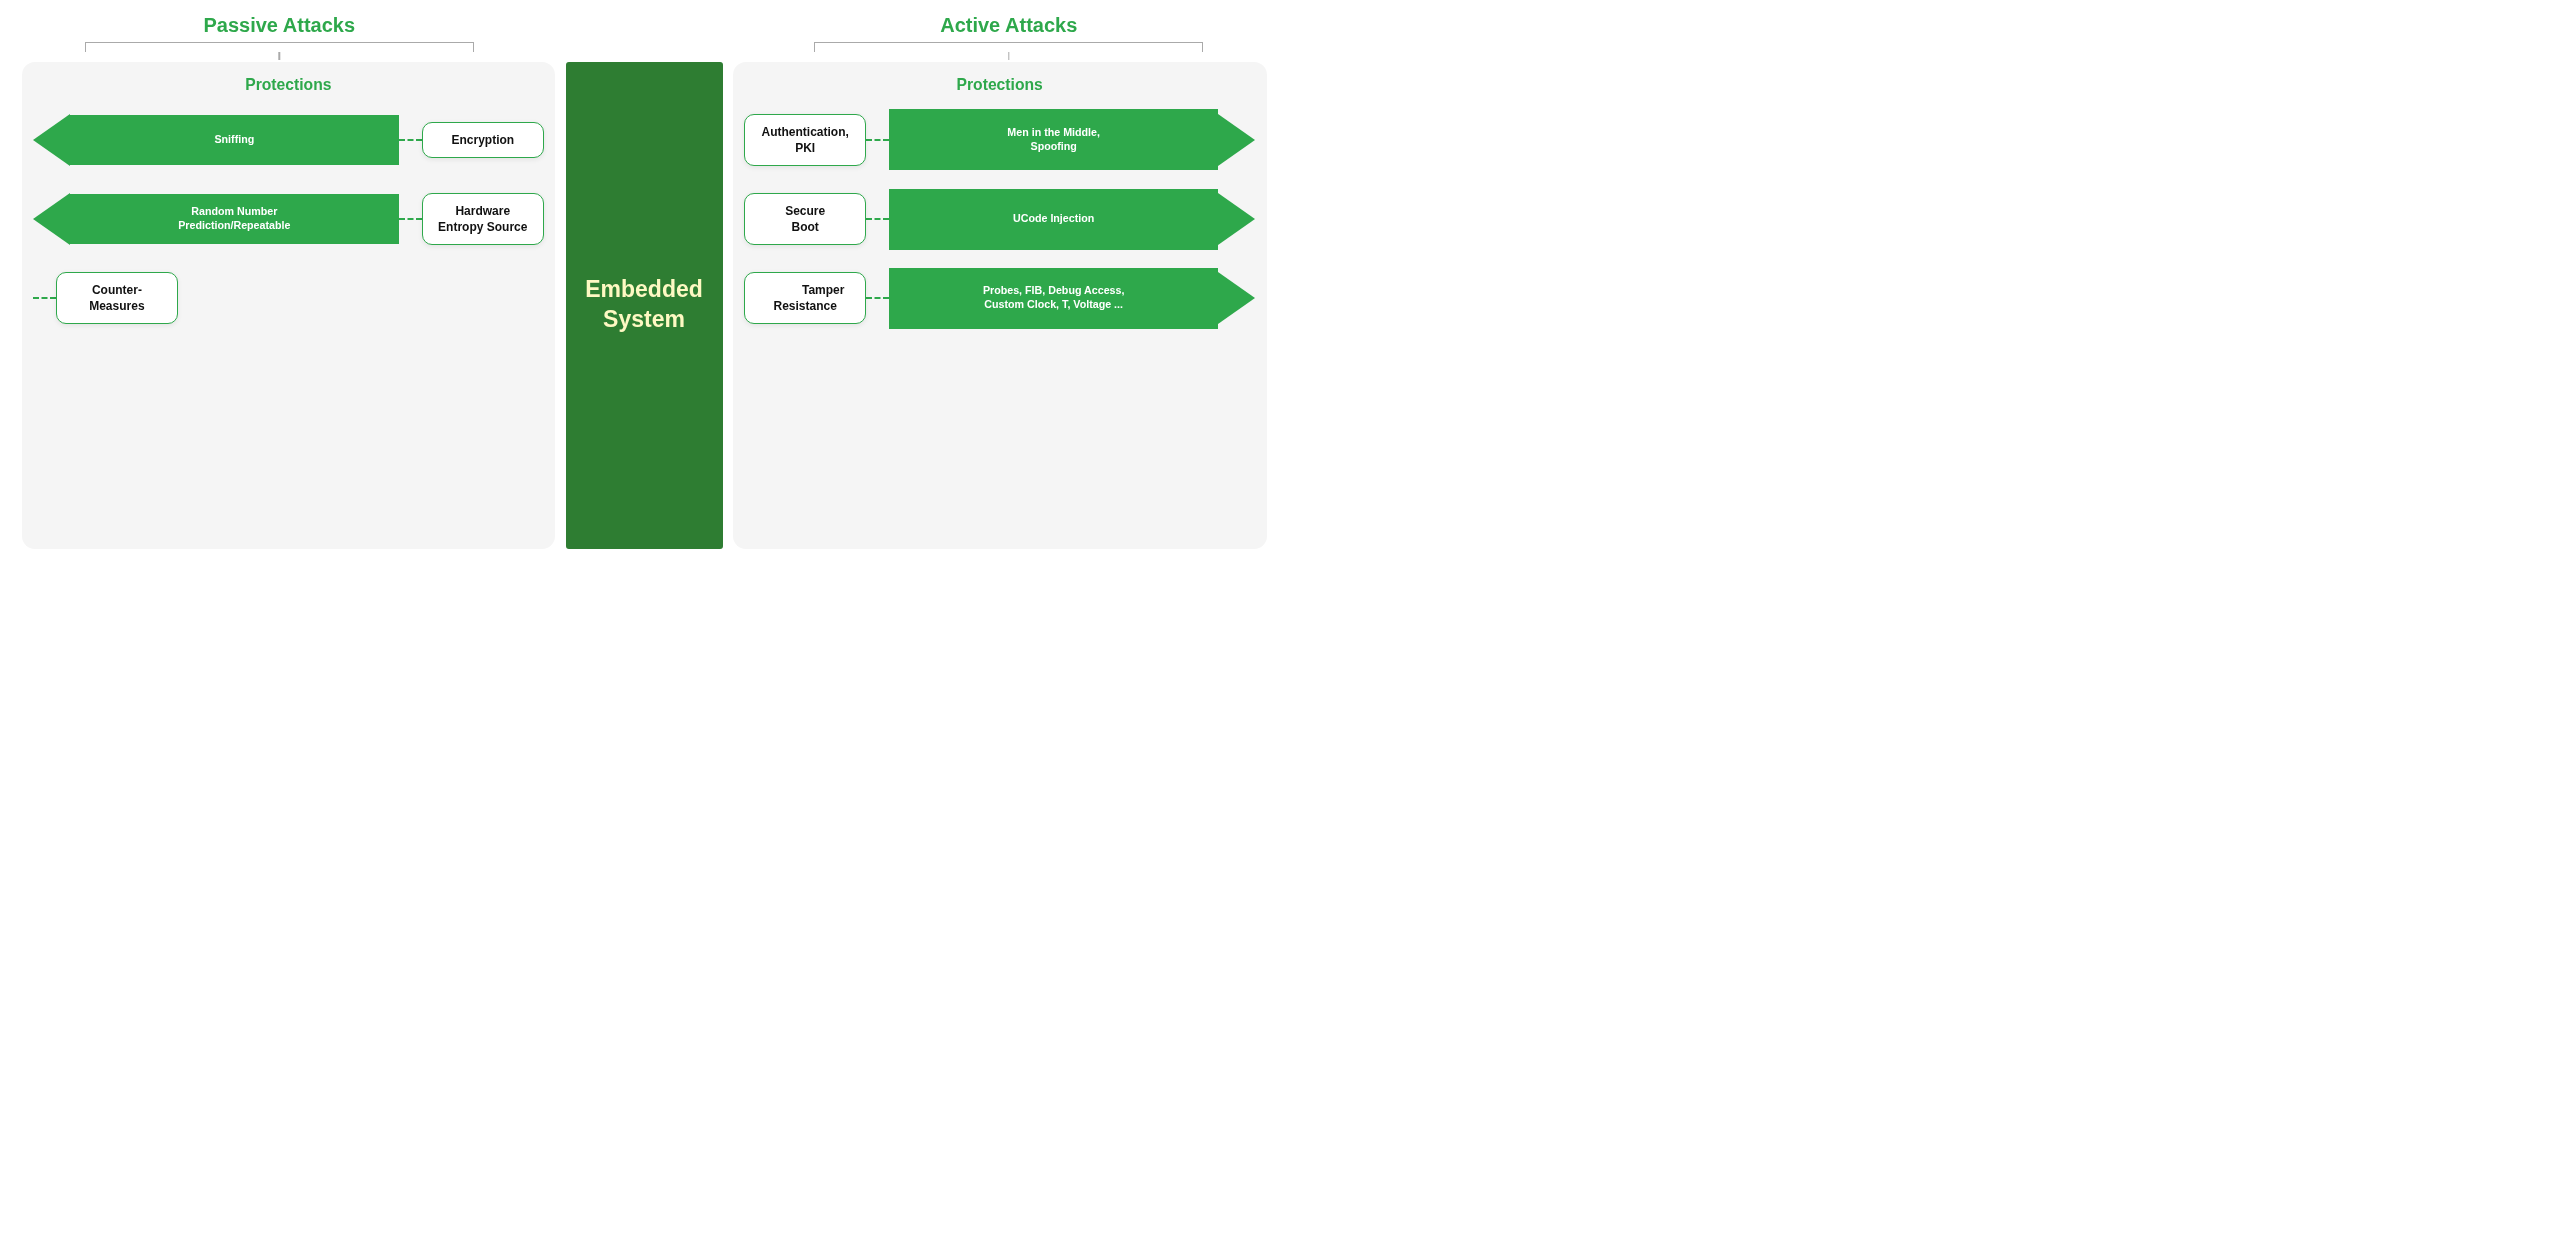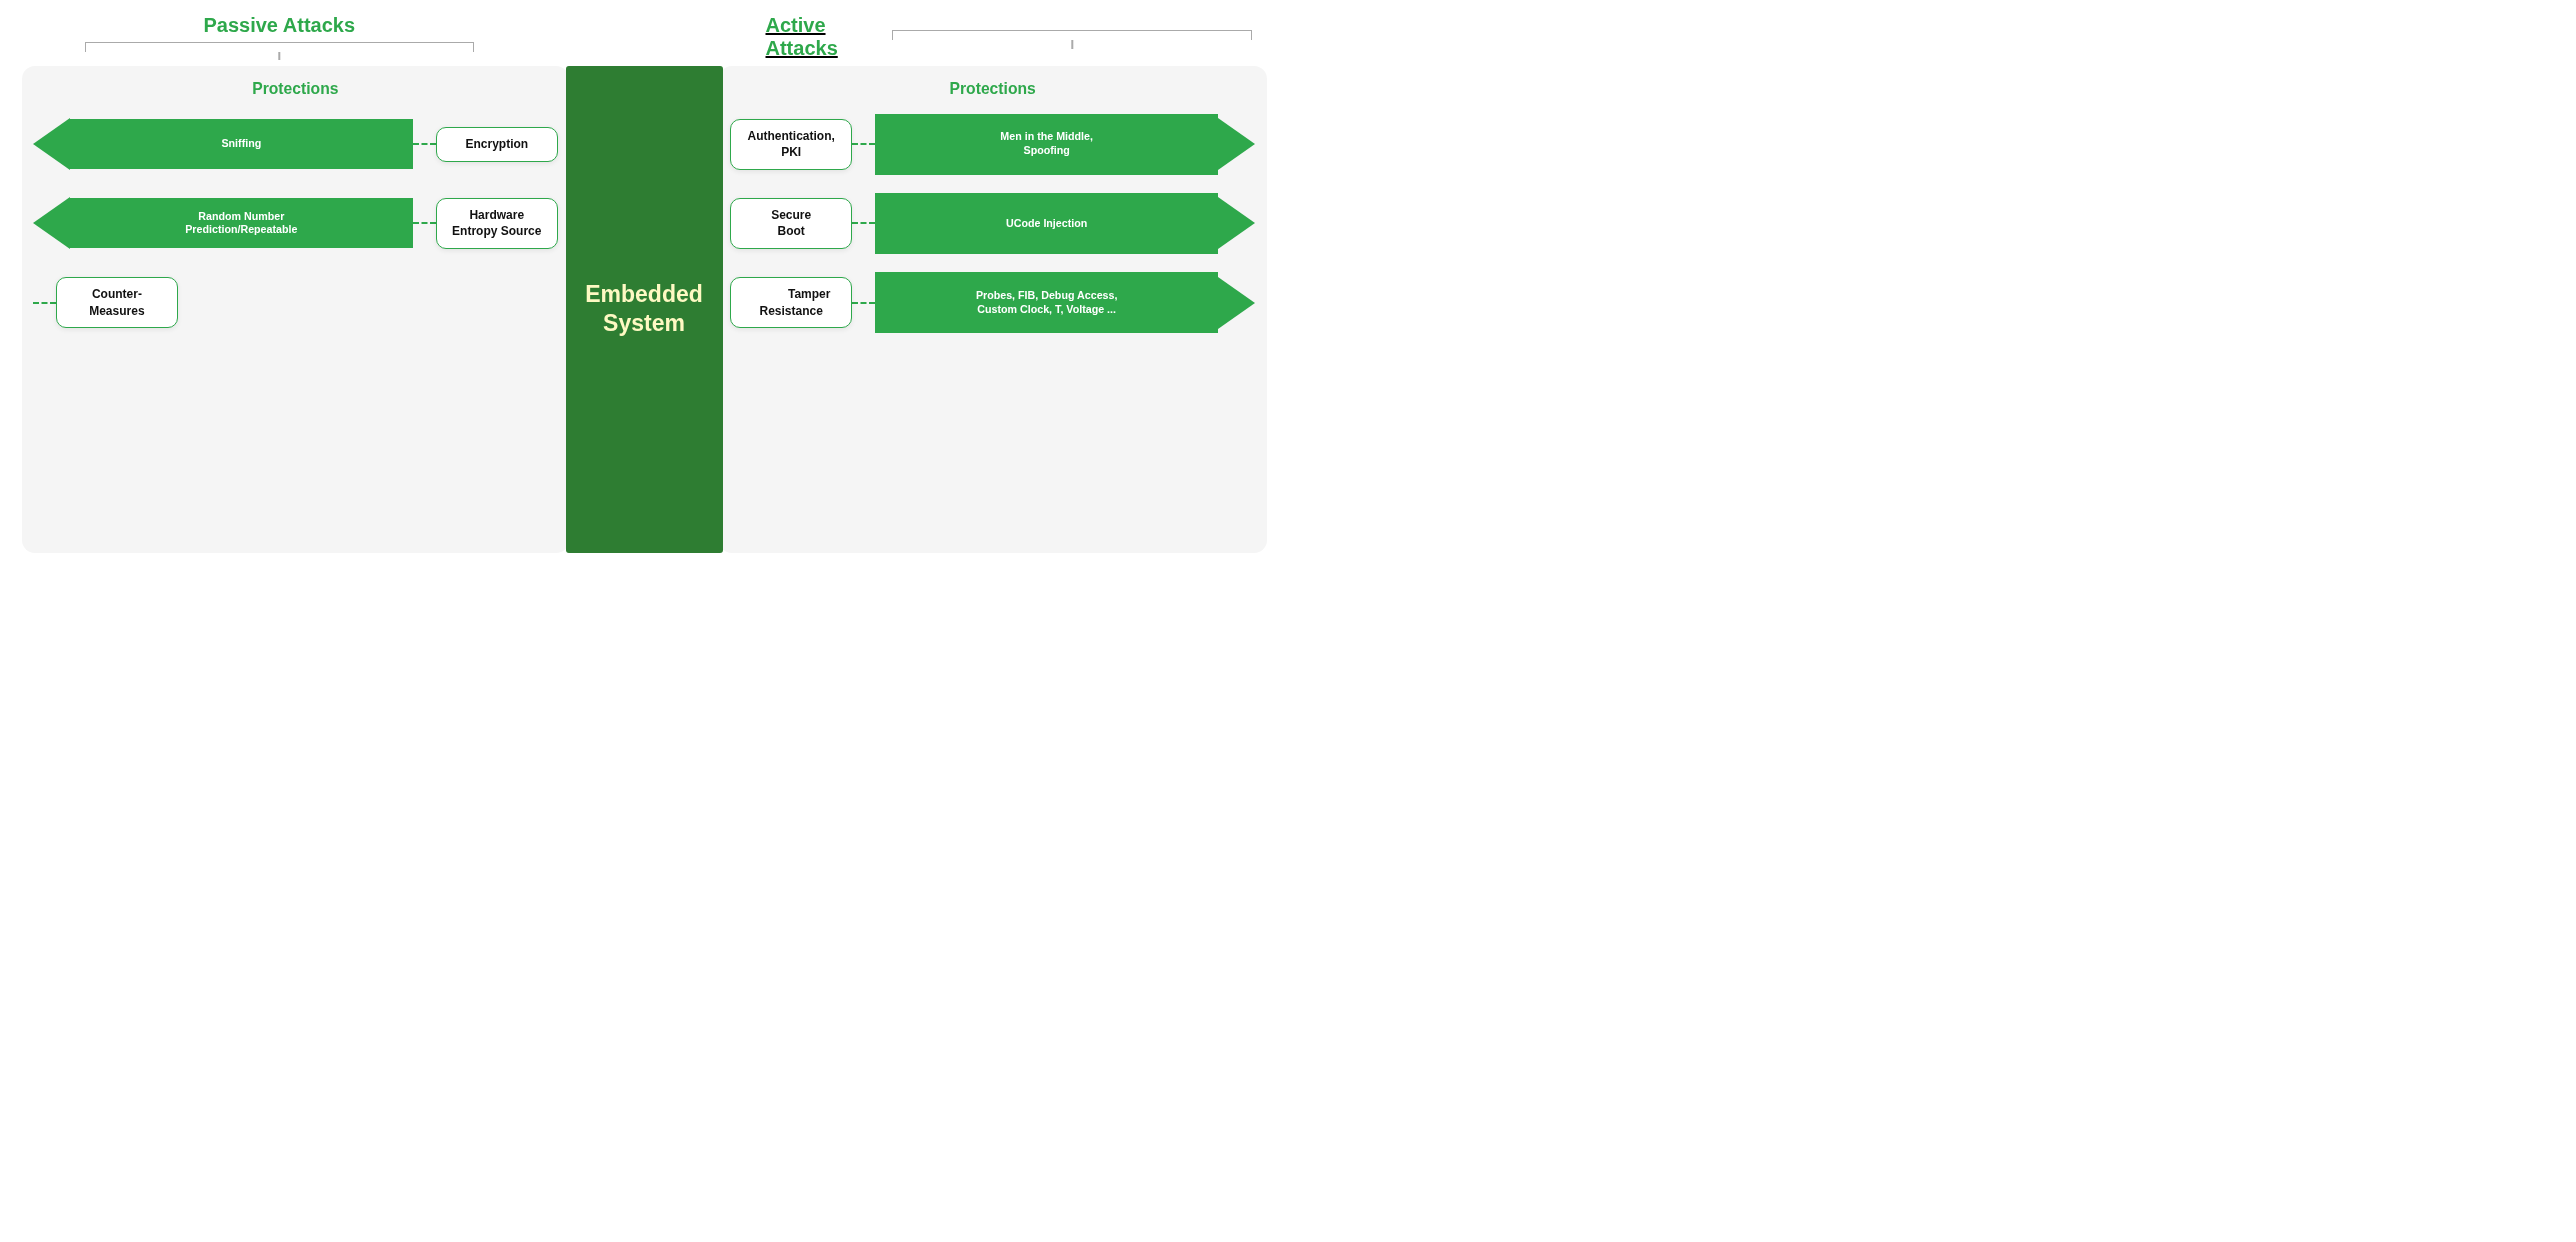--- a/index.html
+++ b/index.html
@@ -170,30 +170,30 @@
       <div style="font-size:20px; font-weight:800; color:#2ea84b; margin-bottom:4.3px;">Passive Attacks</div>
 
       <div style="width:80%; height:18.6px; position:relative;">
         <div style="position:absolute; top:0; left:0; right:0; height:10px; border-top:1.4px solid #aaa; border-left:1.4px solid #aaa; border-right:1.4px solid #aaa;"></div>
         <div style="position:absolute; top:10px; left:50%; transform:translateX(-50%); width:1.4px; height:8.6px; background:#aaa;"></div>
       </div>
     </div>
 
     <div style="width:157px; flex-shrink:0;"></div>
 
-    <div style="flex:1; display:flex; flex-direction:row; align-items:center; padding-left: 43px; text-decoration: underline;">
+    <div style="flex:1; display:flex; flex-direction:column; align-items:center; padding-left: 43px;">
       <div style="font-size:20px; font-weight:800; color:#2ea84b; margin-bottom:4.3px;">Active Attacks</div>
       <div style="width:80%; height:18.6px; position:relative;">
         <div style="position:absolute; top:0; left:0; right:0; height:10px; border-top:1.4px solid #aaa; border-left:1.4px solid #aaa; border-right:1.4px solid #aaa;"></div>
         <div style="position:absolute; top:10px; left:50%; transform:translateX(-50%); width:1.4px; height:8.6px; background:#aaa;"></div>
       </div>
     </div>
   </div>
 
-  <div style="display:flex; padding: 0 21.5px; align-items:stretch; gap:2px; min-height:487px;">
+  <div style="display:flex; padding: 0 21.5px; align-items:stretch; gap:16px; min-height:487px;">
 
     <div style="flex:1; background:#f5f5f5; border-radius:13px; display:flex; flex-direction:column; align-items:center; justify-content:flex-start; padding:14.3px 11.4px 14.3px 11.4px; margin-right:-5.7px; z-index:1; position:relative;">
 
       <div style="font-size:15.7px; font-weight:700; color:#2ea84b; margin-bottom:10px;">Protections</div>
 
       <div class="rows-container">
 
         <div class="p-row">
           <div class="green-arrow-left">
             <div class="arrowhead"></div>

